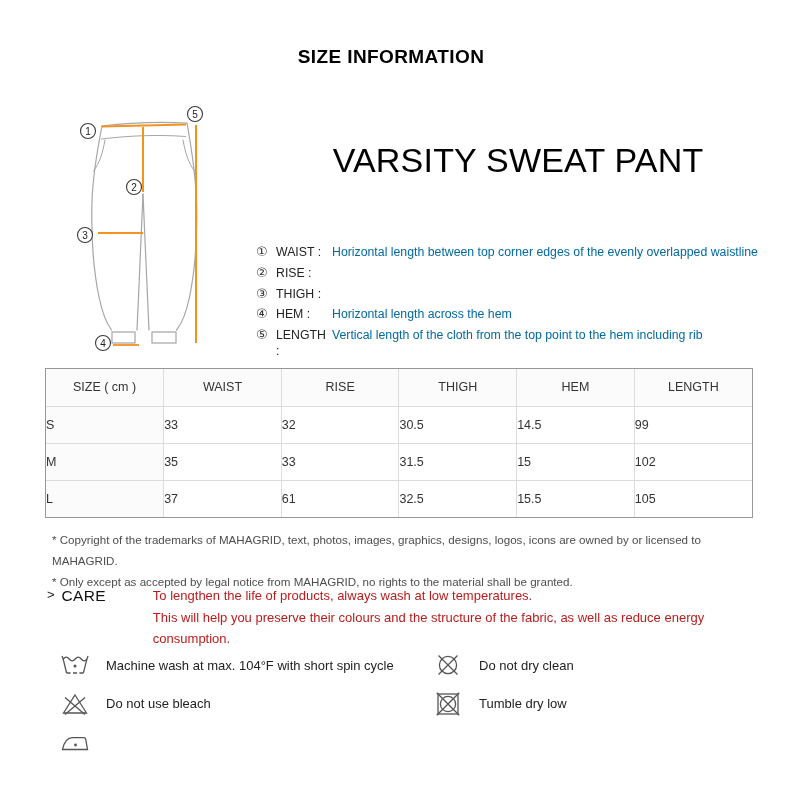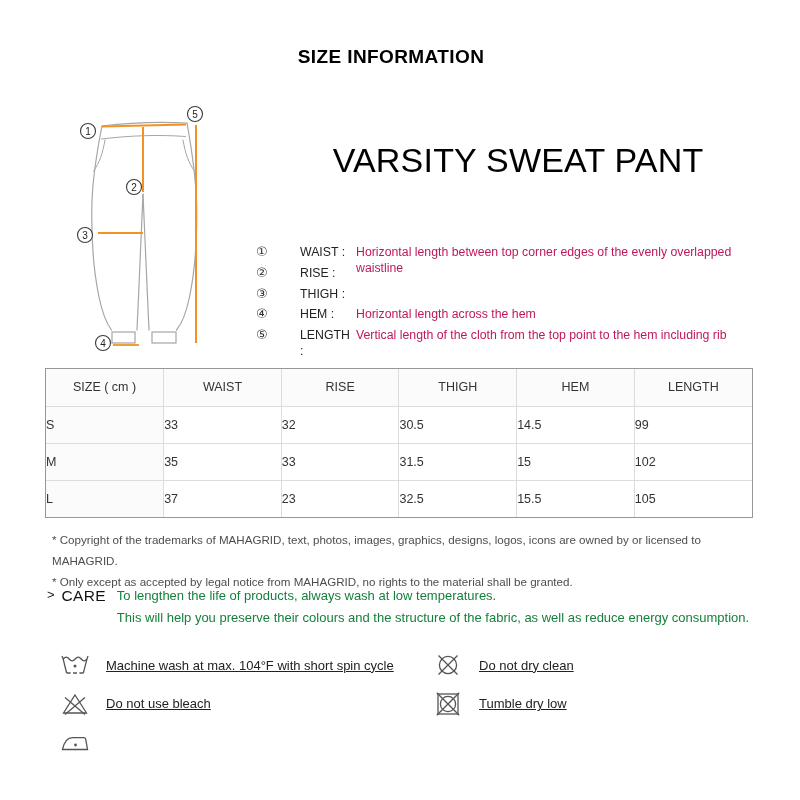--- a/index.html
+++ b/index.html
@@ -18,45 +18,45 @@
   .marker-num { font-size:10px; fill:#222; font-family:"Liberation Sans","DejaVu Sans",sans-serif; }
   
   .product-name {
     position:absolute; top:141px; left:268px; width:500px; text-align:center;
     font-size:34px; font-weight:normal; color:#000; letter-spacing:.2px; white-space:nowrap;
   }
   
   .measurements { position:absolute; top:244px; left:256px; width:506px; }
   .m-row { display:flex; align-items:flex-start; font-size:12.3px; color:#222; height:20.8px; line-height:16px; }
   .m-num { width:20px; color:#333; font-size:13px; }
-  .m-label { width:56px; color:#222;margin-left:24px; }
-  .m-desc { flex:1; color:#be185d; }
+  .m-label { width:56px; color:#222; }
+  .m-desc { flex:1; color:#0369a1; }
   
   .table-wrap { position:absolute; top:368px; left:45px; width:708px; border:1px solid #979797; background:#fff; }
   table.size-table { width:100%; border-collapse:collapse; table-layout:fixed; }
   .size-table th, .size-table td {
     border-left:1px solid #dcdcdc; border-top:1px solid #dcdcdc;
     height:37px; vertical-align:middle;
     font-size:12.5px; font-weight:normal; color:#333;
   }
   .size-table th:first-child, .size-table td:first-child { border-left:none; background:#fbfbfb; }
   .size-table tr:first-child th { border-top:none; background:#fbfbfb; }
   
   .footnotes { position:absolute; top:529px; left:44px; right:40px; font-size:11.6px; color:#4d4d4d; }
   .footnotes div { line-height:21px;margin-left:8px; }
   
   .care-section { position:absolute; top:585px; left:47px; right:40px; display:flex; gap:11px; }
   .care-head { display:flex; gap:7px; align-items:flex-start; padding-top:2px; }
   .care-arrow { font-size:13px; color:#222; }
   .care-title { font-size:15.5px; color:#111; letter-spacing:.3px; }
-  .care-desc { font-size:13px; color:#15803d; }
+  .care-desc { font-size:13px; color:#b91c1c;margin-left:36px; }
   .care-desc div { line-height:21.5px; }
   
   .care-grid { position:absolute; top:646px; left:60px; width:710px; }
-  .care-col { position:absolute; top:0;text-decoration:underline; }
+  .care-col { position:absolute; top:0; }
   .care-col.left { left:0; width:370px; }
   .care-col.right { left:373px; width:330px; }
   .care-item { display:flex; align-items:center; height:38.5px; }
   .care-icon { width:33px; min-width:33px; display:flex; align-items:center; }
   .care-icon svg { stroke:#555; fill:none; stroke-width:1.3; }
   .care-text { font-size:13px; color:#222; margin-left:13px; white-space:nowrap; }
 </style>
 </head>
 <body>
 
@@ -152,21 +152,21 @@
         <td>M</td>
         <td>35</td>
         <td>33</td>
         <td>31.5</td>
         <td>15</td>
         <td>102</td>
       </tr>
       <tr>
         <td>L</td>
         <td>37</td>
-        <td>23</td>
+        <td>61</td>
         <td>32.5</td>
         <td>15.5</td>
         <td>105</td>
       </tr>
     </tbody>
       </table>
   </div>
 
   <div class="footnotes">
     <div>* Copyright of the trademarks of MAHAGRID, text, photos, images, graphics, designs, logos, icons are owned by or licensed to MAHAGRID.</div>

